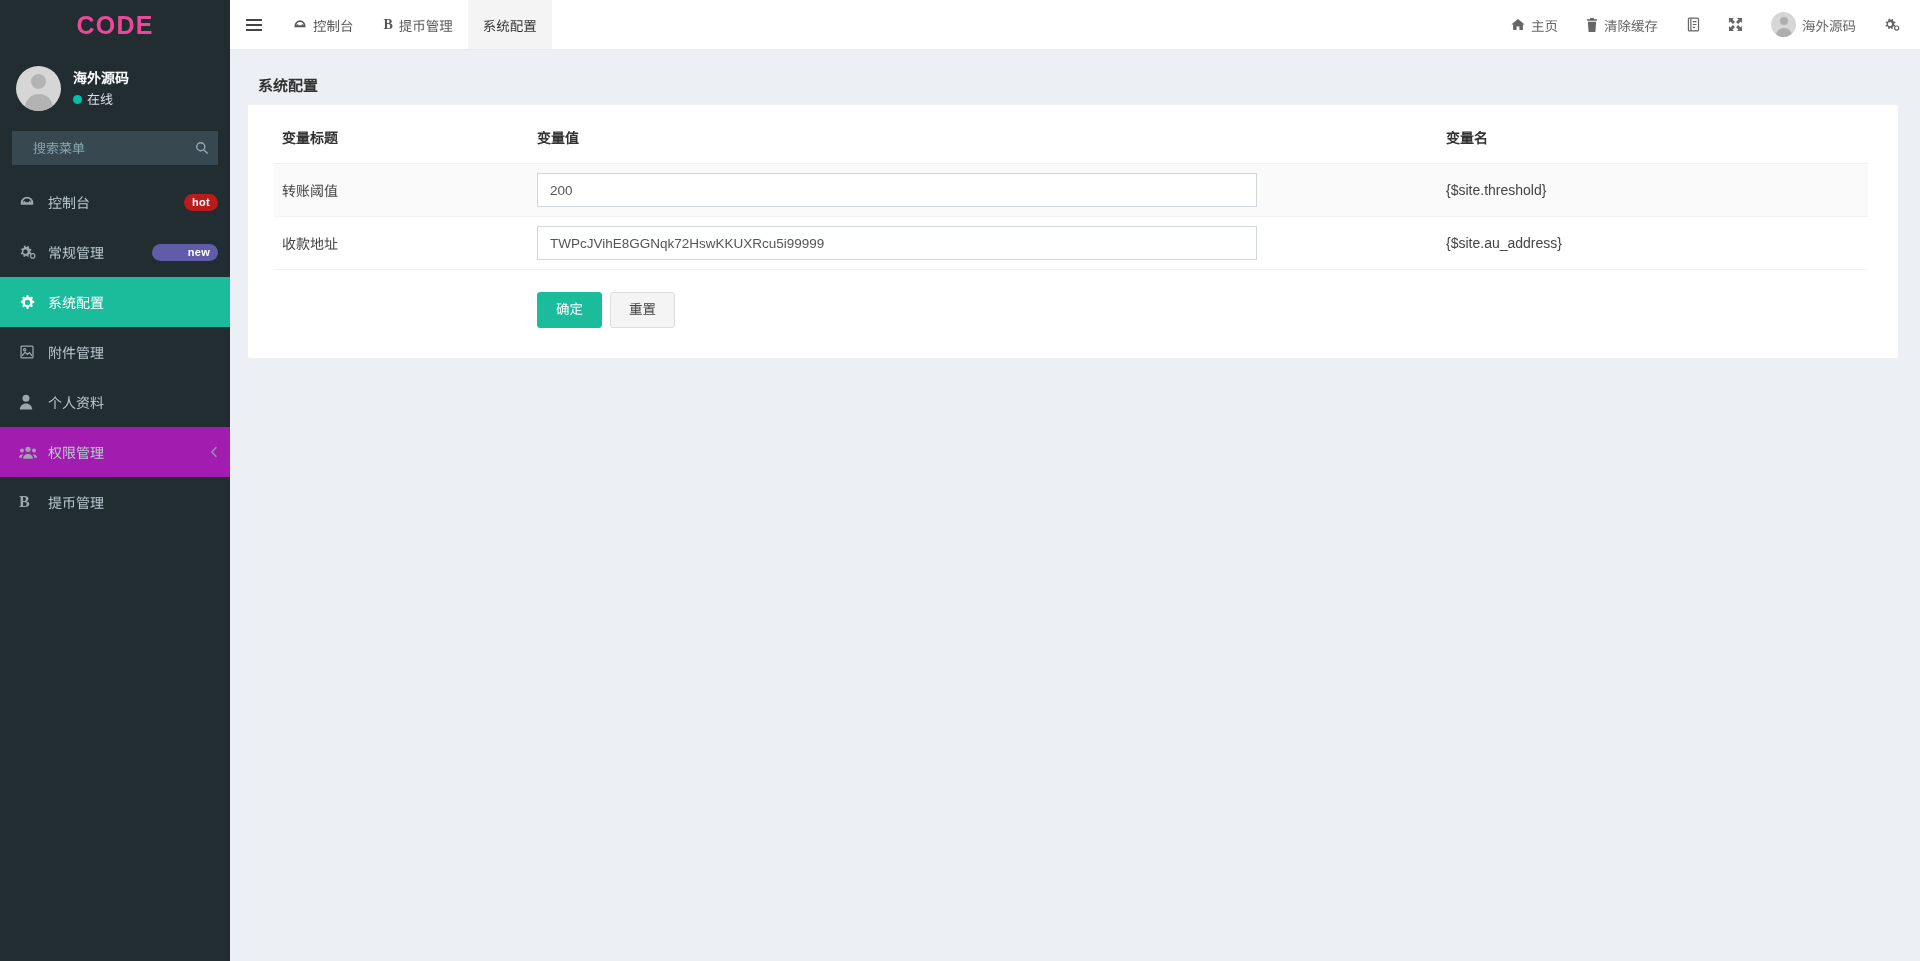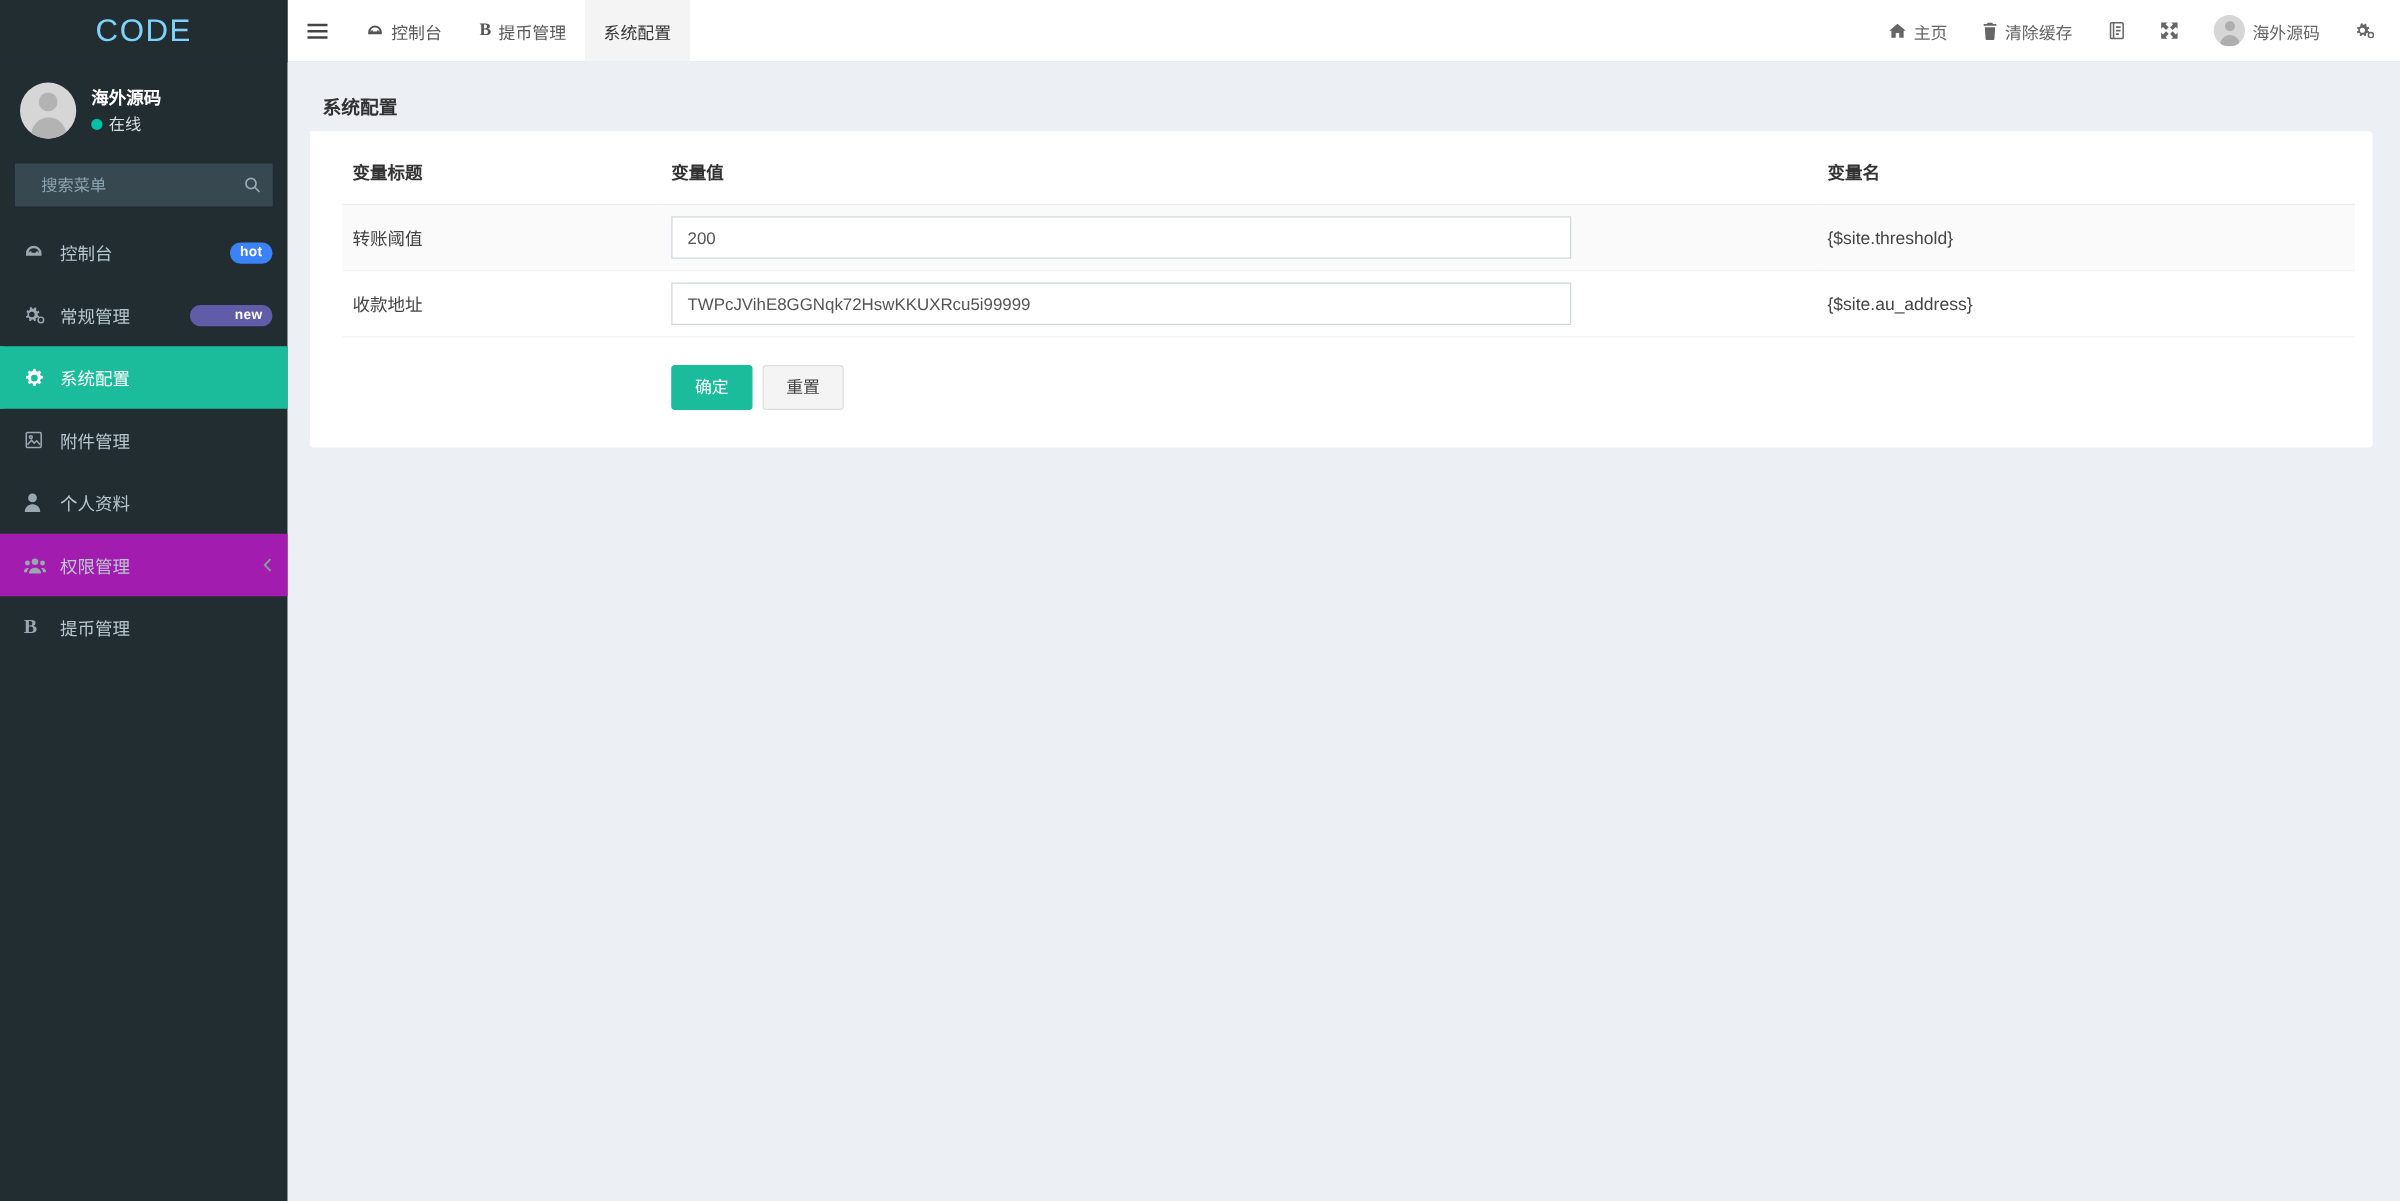--- a/index.html
+++ b/index.html
@@ -26,24 +26,24 @@
     z-index: 5;
   }
   .logo-area {
     height: 50px;
     background: #222d32;
     display: flex;
     align-items: center;
     justify-content: center;
   }
   .logo-text {
-    color: #7dd3fc;
+    color: #ec4899;
     font-size: 25px;
     letter-spacing: 1.2px;
-    font-weight: 400;
+    font-weight: 700;
   }
   .user-panel {
     display: flex;
     align-items: center;
     padding: 16px 12px 16px 16px;
   }
   .avatar-img {
     width: 45px; height: 45px;
     border-radius: 50%;
     background: #d6d6d6;
@@ -154,21 +154,21 @@
   .menu-item.semi { background: #a21caf; }
   .badge {
     font-size: 11px;
     font-weight: bold;
     border-radius: 10px;
     padding: 3px 8px 3px 8px;
     color: #fff;
     line-height: 1;
     letter-spacing: .3px;
   }
-  .badge-hot { background: #3b82f6; }
+  .badge-hot { background: #b91c1c; }
   .badge-new { background: #605ca8; padding-left: 36px; }
   .caret-left {
     font-size: 13px;
     color: #8b9aa1;
   }
 
   
   #content-wrap {
     flex: 1 1 auto;
     height: 961px;
@@ -313,21 +313,21 @@
     font-size: 17px;
     padding: 7px 16px 8px 16px;
     border-radius: 3px 3px 0 0;
     cursor: pointer;
     line-height: 1.2;
   }
   
   .panel {
     background: #ffffff;
     border-radius: 0 3px 3px 3px;
-    padding: 22px 14px 30px 26px;
+    padding: 22px 30px 30px 26px;
     min-height: 236px;
   }
   table.cfg {
     width: 100%;
     border-collapse: collapse;
     table-layout: fixed;
   }
   table.cfg th {
     text-align: left;
     font-size: 14px;

